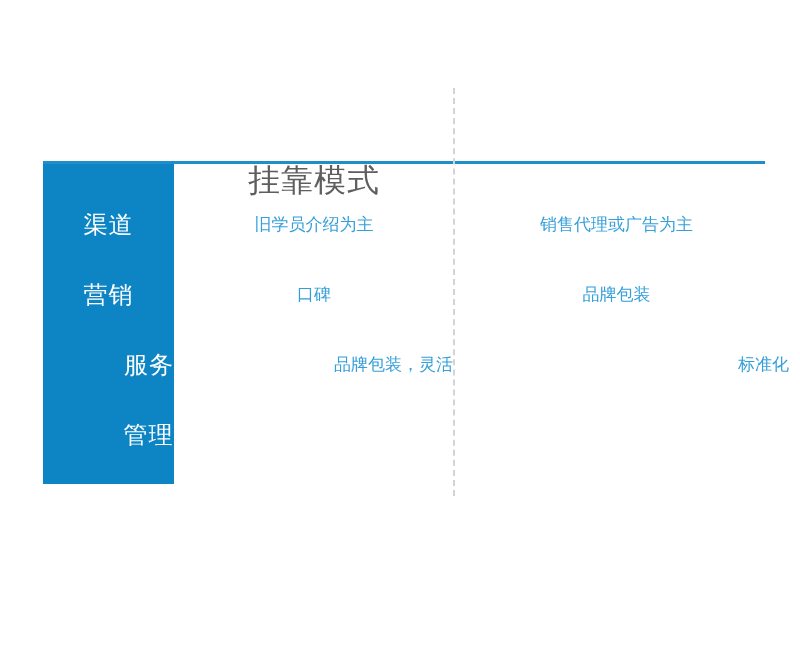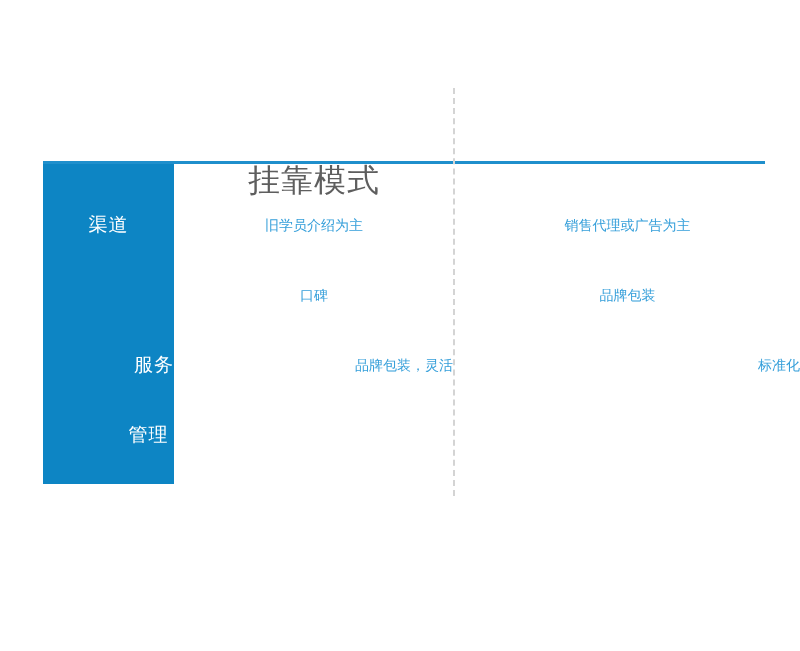--- a/index.html
+++ b/index.html
@@ -68,38 +68,38 @@
   }
 
   
   .row-label {
     position: absolute;
     left: 43px;
     width: 131px;
     height: 44px;
     line-height: 44px;
     text-align: center;
-    font-size: 19px;
+    font-size: 24px;
     color: #ffffff;
     letter-spacing: 1px;
     white-space: nowrap;
   }
 
   
   .cell {
     position: absolute;
     height: 44px;
     line-height: 44px;
     text-align: center;
-    font-size: 14px;
+    font-size: 17px;
     color: #359fda;
     white-space: nowrap;
   }
   .cell.col-1 { left: 175px; width: 278px; }
-  .cell.col-2 { left: 455px; width: 345px; }
+  .cell.col-2 { left: 444px; width: 345px; }
 
   
   .r0 { top: 203px; }
   .r1 { top: 273px; }
   .r2 { top: 343px; text-align: right; }
   .r3 { top: 413px; margin-left: 40px; }
 </style>
 </head>
 <body>
 
@@ -111,20 +111,21 @@
   <div id="accent-rule"></div>
 
   <div id="column-divider"></div>
 
   <div id="label-panel"></div>
 
   <div class="row-label r0">渠道</div>
   <div class="cell col-1 r0">旧学员介绍为主</div>
   <div class="cell col-2 r0">销售代理或广告为主</div>
 
+  <div class="row-label r1">营销</div>
   <div class="cell col-1 r1">口碑</div>
   <div class="cell col-2 r1">品牌包装</div>
 
   <div class="row-label r2">服务</div>
   <div class="cell col-1 r2">品牌包装，灵活</div>
   <div class="cell col-2 r2">标准化</div>
 
   <div class="row-label r3">管理</div>
 
 </div>

